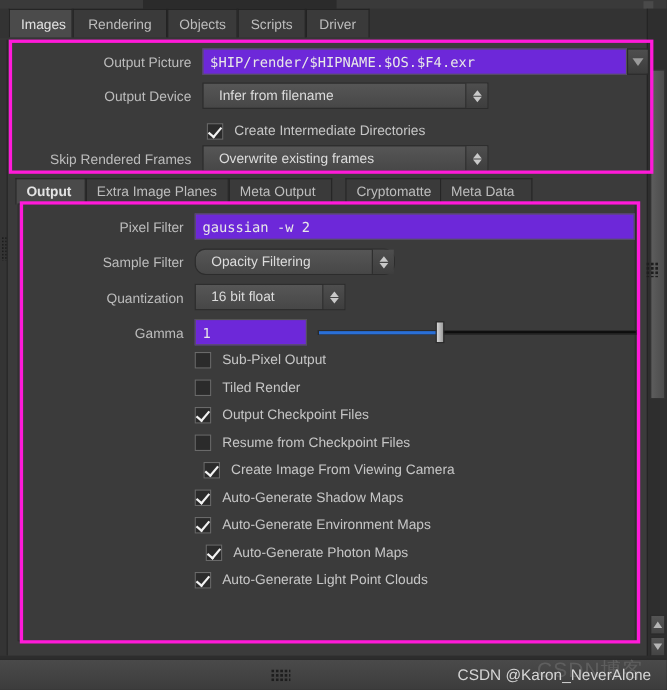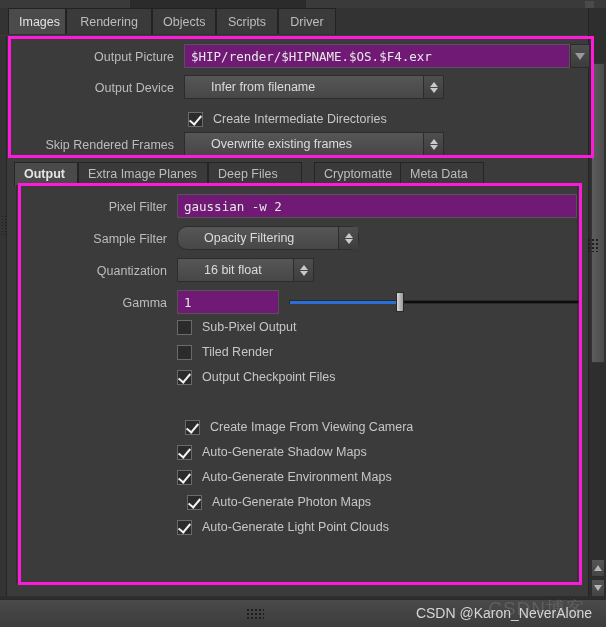--- a/index.html
+++ b/index.html
@@ -150,21 +150,21 @@
     font-size: 12.5px;
     white-space: nowrap;
   }
 
   
   .tinput {
     position: absolute;
     top: 0;
     height: 24px;
     line-height: 24px;
-    background: #701a75;
+    background: #6d28d9;
     border: 1px solid #545454;
     box-sizing: border-box;
     color: #e8e8e8;
     font-family: "DejaVu Sans Mono", monospace;
     font-size: 12.5px;
     padding: 0 0 0 6px;
     overflow: hidden;
     white-space: nowrap;
   }
 
@@ -175,21 +175,21 @@
     height: 24px;
     background: linear-gradient(#565656, #474747);
     border: 1px solid #2c2c2c;
     box-sizing: border-box;
     display: flex;
     align-items: center;
   }
   .combo .ctext {
     flex: 1;
     line-height: 22px;
-    padding-left: 26px;
+    padding-left: 14px;
     color: #dcdcdc;
     font-size: 12.5px;
     white-space: nowrap;
     overflow: hidden;
   }
   .combo .carrows {
     width: 20px;
     height: 100%;
     background: linear-gradient(#4e4e4e, #3e3e3e);
     border-left: 1px solid #2c2c2c;
@@ -452,21 +452,21 @@
     </div>
   </div>
 
   <div id="op-menu-btn">
     <span class="tri"></span>
   </div>
 
   <div id="inner-tabbar">
     <div class="itab active" style="left:0px;width:64px;">Output</div>
     <div class="itab" style="left:64px;width:130px;">Extra Image Planes</div>
-    <div class="itab" style="left:194px;width:94px;">Deep Files</div>
+    <div class="itab" style="left:194px;width:94px;">Meta Output</div>
     <div class="itab" style="left:300px;width:98px;">Cryptomatte</div>
     <div class="itab" style="left:386px;width:84px;">Meta Data</div>
   </div>
 
   <div id="main-panel">
 
     <div class="row" style="top:8px;width:560px;">
       <div class="plabel" style="left:0;width:150px;">Pixel Filter</div>
       <div class="tinput" style="left:160px;width:400px;">gaussian -w 2</div>
     </div>
@@ -508,20 +508,24 @@
       <span class="cblabel">Sub-Pixel Output</span>
     </div>
     <div class="cbrow" style="left:160px;top:155px;">
       <span class="cbox"></span>
       <span class="cblabel">Tiled Render</span>
     </div>
     <div class="cbrow" style="left:160px;top:180px;">
       <span class="cbox on"></span>
       <span class="cblabel">Output Checkpoint Files</span>
     </div>
+    <div class="cbrow" style="left:160px;top:205px;">
+      <span class="cbox"></span>
+      <span class="cblabel">Resume from Checkpoint Files</span>
+    </div>
     <div class="cbrow" style="left:168px;top:230px;">
       <span class="cbox on"></span>
       <span class="cblabel">Create Image From Viewing Camera</span>
     </div>
     <div class="cbrow" style="left:160px;top:255px;align-items:center;">
       <span class="cbox on"></span>
       <span class="cblabel">Auto-Generate Shadow Maps</span>
     </div>
     <div class="cbrow" style="left:160px;top:280px;">
       <span class="cbox on"></span>

